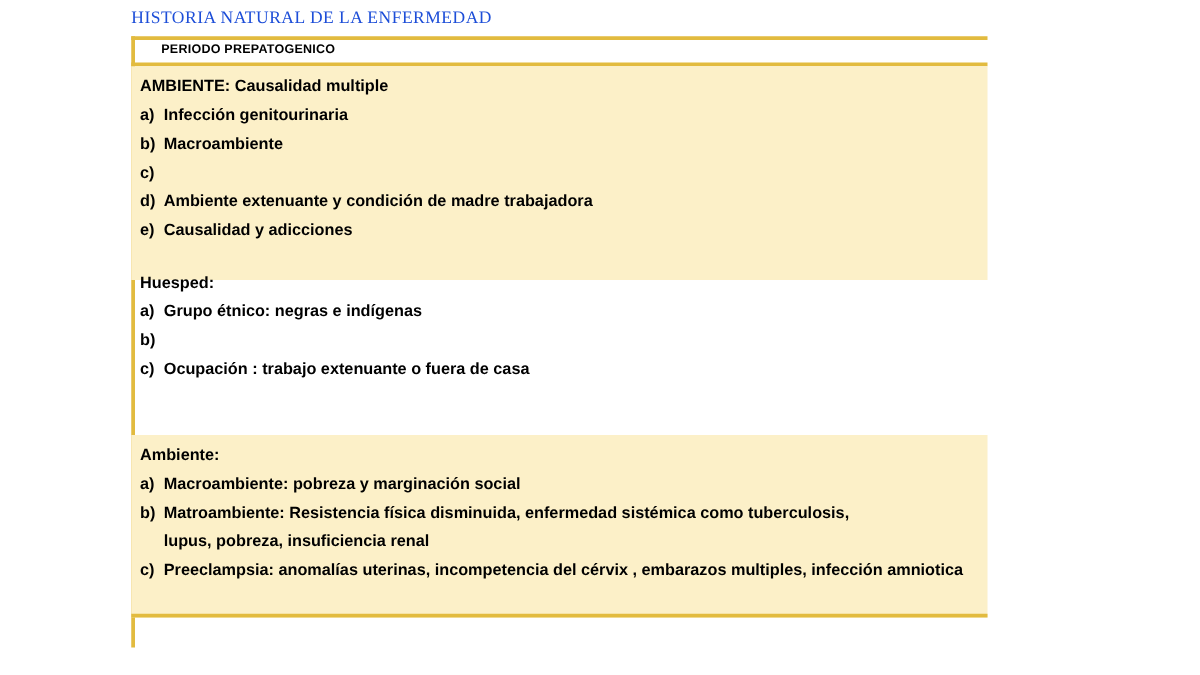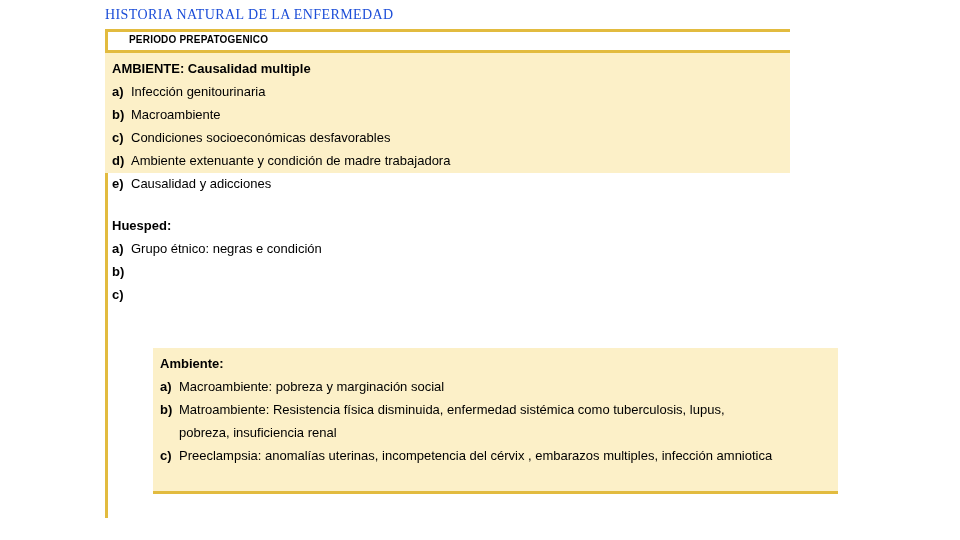--- a/index.html
+++ b/index.html
@@ -27,37 +27,37 @@
     width: 3px; height: 489px; background: #e2bb3f;
   }
 
   .section-label {
     position: absolute; top: 34px; left: 113px;
     font-size: 10px; font-weight: bold; letter-spacing: 0.2px; color: #000; margin-left: 16px;
   }
 
   .panel { position: absolute; left: 105px; width: 685px; box-sizing: border-box; }
   .panel-cream { background: #fcf0c8; }
-  .panel-1 { top: 53px;  height: 120px; padding: 4px 12px 0 6px; }
+  .panel-1 { top: 53px;  height: 171px; padding: 4px 12px 0 6px; }
   .panel-2 { top: 210px; height: 98px;  padding: 4px 12px 0 6px; }
   .panel-3 { top: 348px; height: 146px; padding: 4px 12px 0 6px;
-             border-bottom: 3px solid #e2bb3f; margin-left: 48px; }
+             border-bottom: 3px solid #e2bb3f; }
 
   .p-header {
     font-size: 13px; font-weight: bold; color: #000;
     line-height: 23px; padding-left: 1px;
   }
   .li { display: flex; align-items: flex-start; }
   .li-marker {
     flex: 0 0 20px; width: 20px;
     font-size: 13px; font-weight: bold; color: #000; line-height: 23px;
     padding-left: 1px; box-sizing: border-box;
   }
   .li-text {
-    font-size: 13px; font-weight: normal; color: #000; line-height: 23px;
+    font-size: 13px; font-weight: bold; color: #000; line-height: 23px;
     white-space: pre-wrap;
   }
   .li-text.narrow { max-width: 578px; }
 </style>
 </head>
 <body>
 
 <div class="slide">
 
   <div class="title">HISTORIA NATURAL DE LA ENFERMEDAD</div>
@@ -75,43 +75,43 @@
     <div class="li">
       <span class="li-marker">a)</span>
       <span class="li-text">Infección genitourinaria</span>
     </div>
     <div class="li">
       <span class="li-marker">b)</span>
       <span class="li-text">Macroambiente</span>
     </div>
     <div class="li">
       <span class="li-marker">c)</span>
-      <span class="li-text">Condiciones socioeconómicas desfavorables</span>
     </div>
     <div class="li">
       <span class="li-marker">d)</span>
       <span class="li-text">Ambiente extenuante y condición de madre trabajadora</span>
     </div>
     <div class="li">
       <span class="li-marker">e)</span>
       <span class="li-text">Causalidad y adicciones</span>
     </div>
   </div>
 
   <div class="panel panel-2">
     <div class="p-header">Huesped:</div>
     <div class="li">
       <span class="li-marker">a)</span>
-      <span class="li-text">Grupo étnico: negras e condición</span>
+      <span class="li-text">Grupo étnico: negras e indígenas</span>
     </div>
     <div class="li">
       <span class="li-marker">b)</span>
     </div>
     <div class="li">
       <span class="li-marker">c)</span>
+      <span class="li-text">Ocupación : trabajo extenuante o fuera de casa</span>
     </div>
   </div>
 
   <div class="panel panel-3 panel-cream">
     <div class="p-header">Ambiente:</div>
     <div class="li">
       <span class="li-marker">a)</span>
       <span class="li-text">Macroambiente: pobreza y marginación social</span>
     </div>
     <div class="li">

